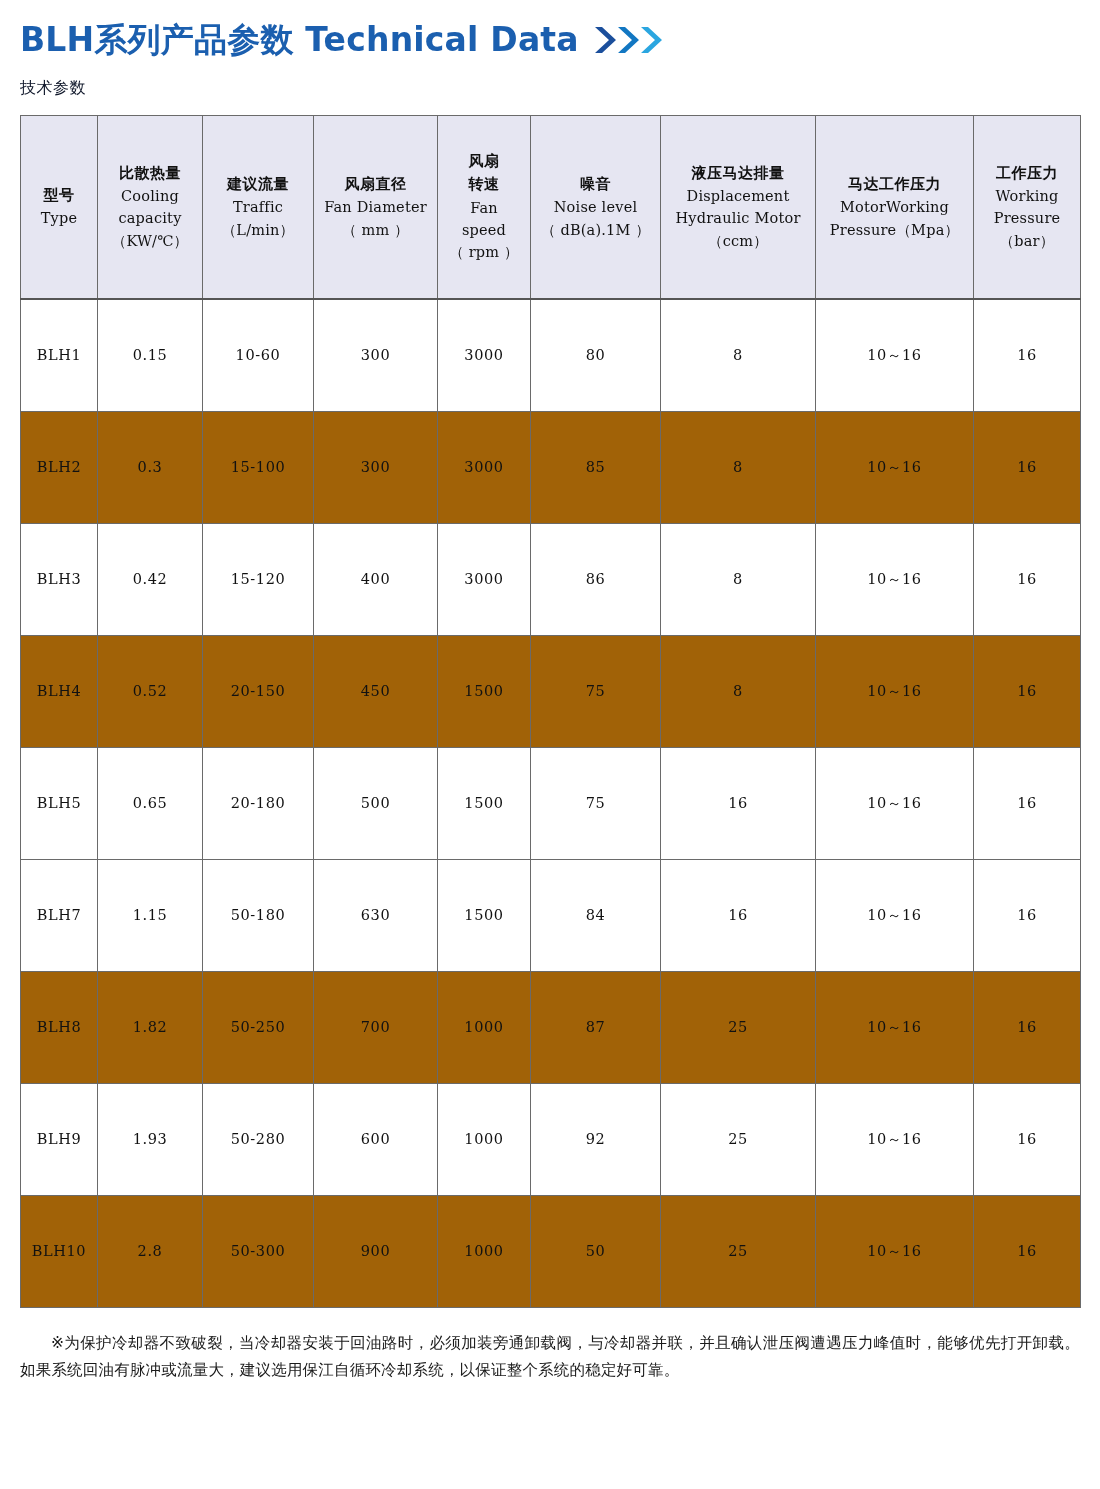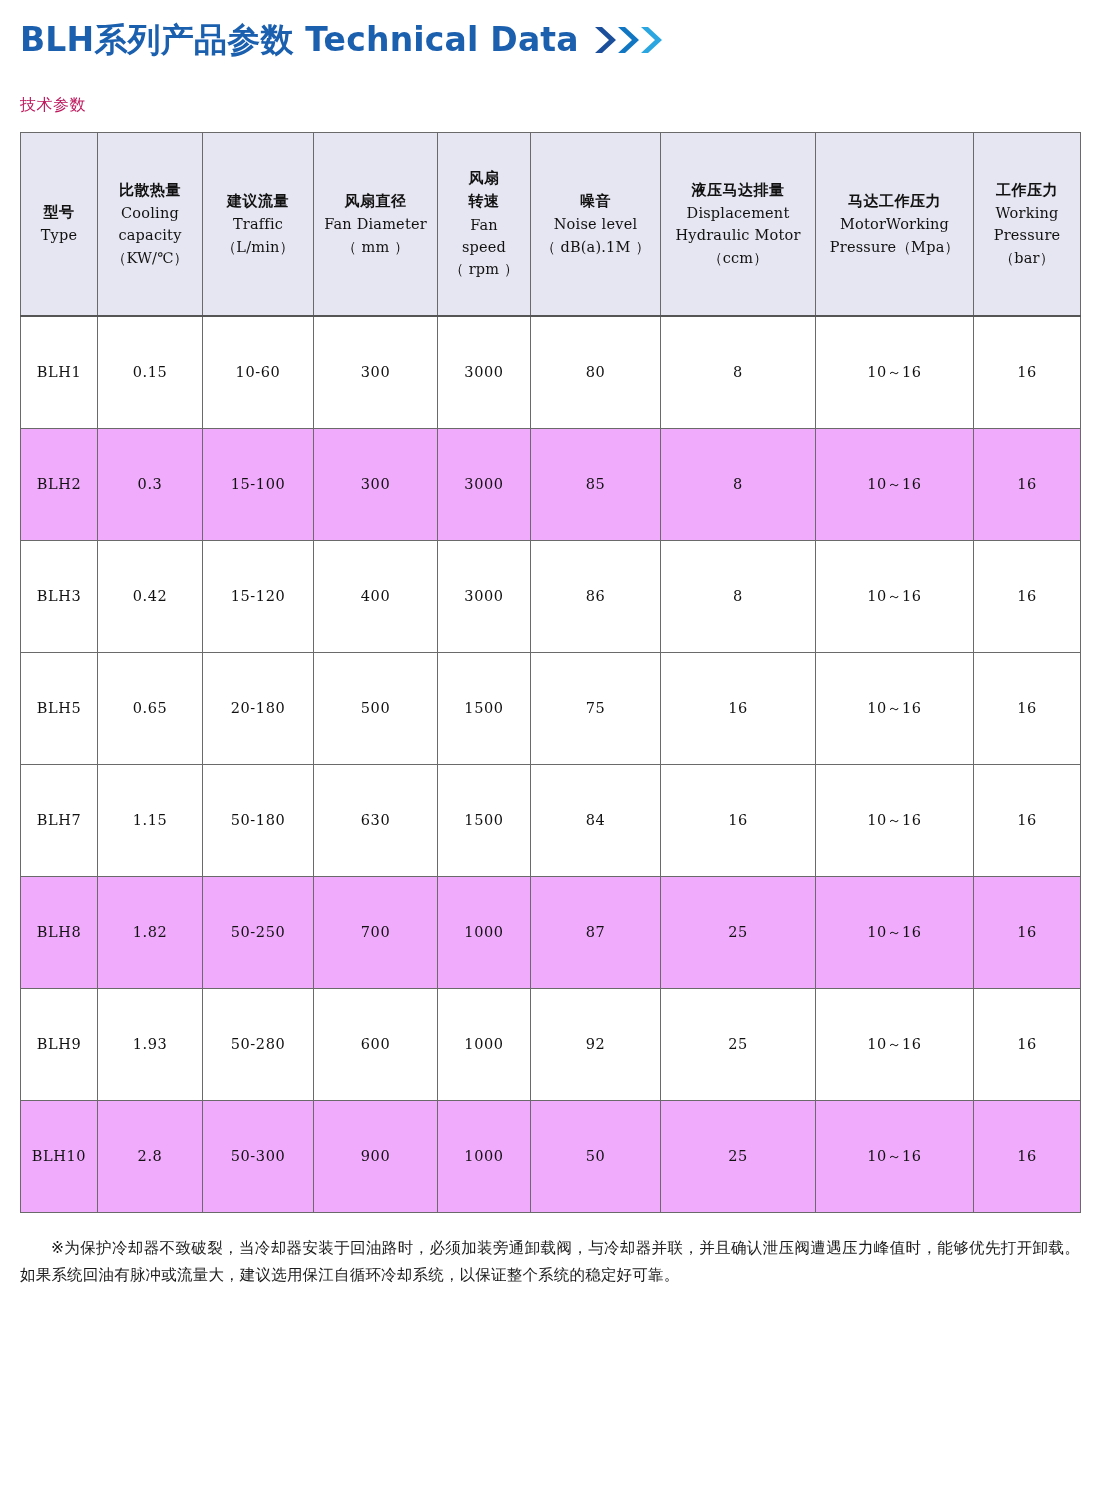--- a/index.html
+++ b/index.html
@@ -41,26 +41,26 @@
   }
   .chevrons {
     display: flex;
     align-items: center;
     margin-left: 14px;
     margin-top: 2px;
   }
   .chevrons svg { display: block; }
 
   .subtitle {
-    margin-top: 33px;
+    margin-top: 16px;
     margin-bottom: 0;
     font-family: "DejaVu Sans", "Liberation Sans", sans-serif;
     font-size: 16px;
     font-weight: normal;
-    color: #be185d;
+    color: #0f172a;
     letter-spacing: 0.5px;
   }
 
   
   .table-wrap {
     margin-top: 16px;
   }
   table.spec {
     border-collapse: collapse;
     width: 1060px;
@@ -98,21 +98,21 @@
     font-family: "DejaVu Serif", "Liberation Serif", serif;
     font-size: 14.5px;
     letter-spacing: 0.2px;
   }
   table.spec tbody td {
     height: 107px;
     background: #ffffff;
     letter-spacing: 0.6px;
   }
   table.spec tbody tr.alt td {
-    background: #f0abfc;
+    background: #a16207;
     margin-left: 28px;
   }
 
   
   col.c0 { width: 77px; }
   col.c1 { width: 105px; }
   col.c2 { width: 111px; }
   col.c3 { width: 124px; }
   col.c4 { width: 93px; }
   col.c5 { width: 130px; }
@@ -247,20 +247,31 @@
           <td>BLH3</td>
           <td>0.42</td>
           <td>15-120</td>
           <td>400</td>
           <td>3000</td>
           <td>86</td>
           <td>8</td>
           <td>10～16</td>
           <td>16</td>
         </tr>
+        <tr class="alt">
+          <td>BLH4</td>
+          <td>0.52</td>
+          <td>20-150</td>
+          <td>450</td>
+          <td>1500</td>
+          <td>75</td>
+          <td>8</td>
+          <td>10～16</td>
+          <td>16</td>
+        </tr>
         <tr>
           <td>BLH5</td>
           <td>0.65</td>
           <td>20-180</td>
           <td>500</td>
           <td>1500</td>
           <td>75</td>
           <td>16</td>
           <td>10～16</td>
           <td>16</td>

